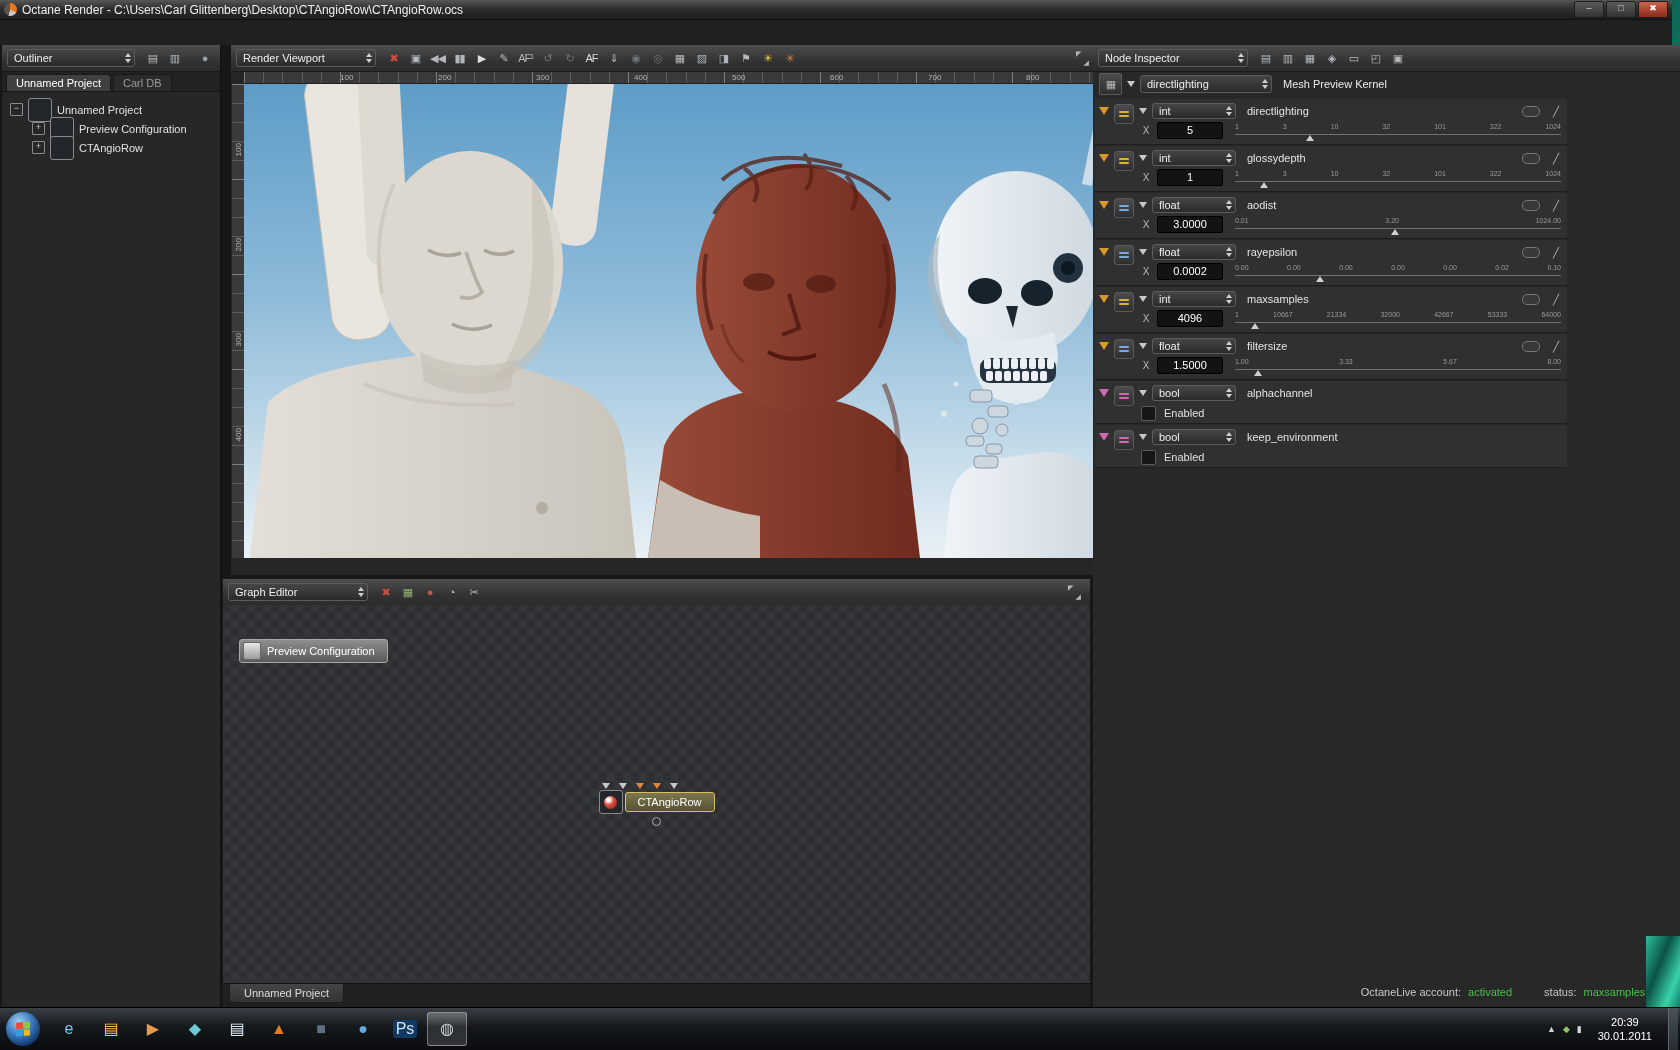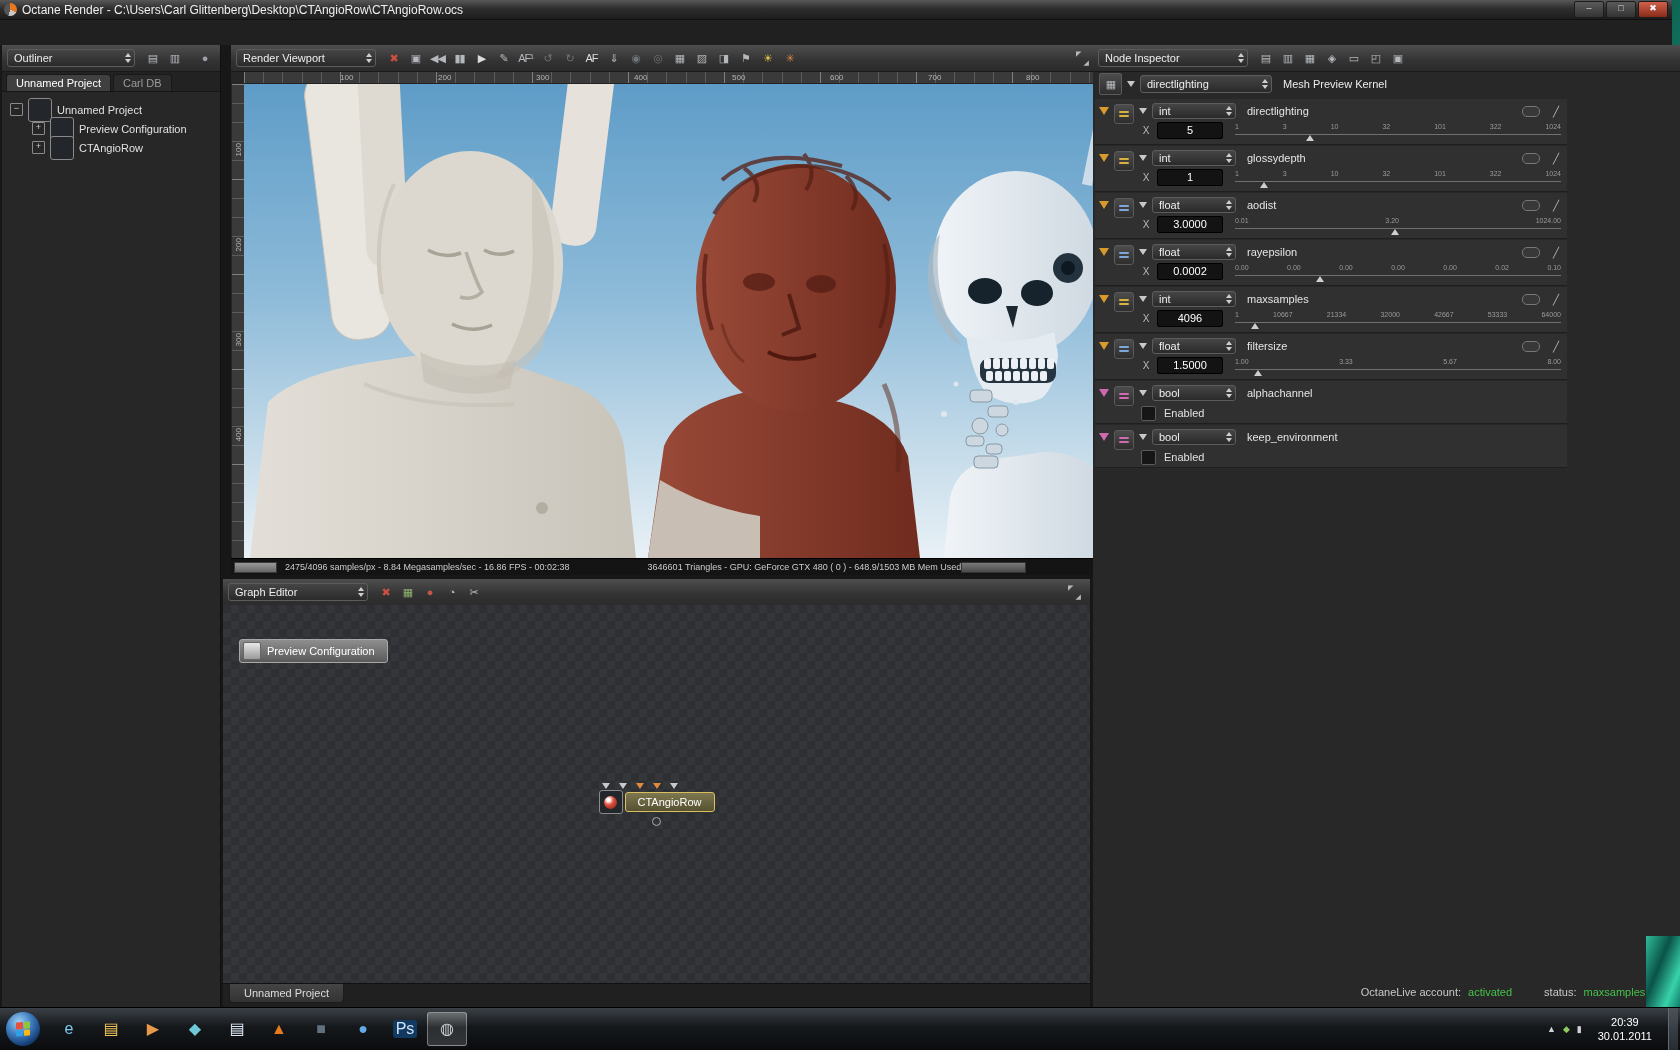--- a/index.html
+++ b/index.html
@@ -416,26 +416,20 @@
             <path d="M184 166 q16 9 33 3" stroke="#aaa397" stroke-width="3.5" fill="none"></path>
             <path d="M240 166 q15 8 30 1" stroke="#aaa397" stroke-width="3.5" fill="none"></path>
             <path d="M222 168 q10 30 16 40 q-9 9 -22 5" stroke="#b5aea2" stroke-width="3.5" fill="none"></path>
             <path d="M208 240 q20 10 40 1" stroke="#a8a195" stroke-width="3.5" fill="none"></path>
             <path d="M176 268 q44 22 96 8 l-6 28 q-44 14 -86 -6 Z" fill="#c0bab0" opacity="0.5"></path>
             <circle cx="298" cy="424" r="6" fill="#b4ada1"></circle>
             <path d="M120 300 q60 26 150 20" stroke="#c6c0b5" stroke-width="4" fill="none" opacity="0.6"></path>
           </g>
         </svg>
       </div>
-      <div class="vp-status" data-interactable="false">
-        <span class="vs-progress" data-interactable="false"></span>
-        <span class="vs-text" data-interactable="false">2475/4096 samples/px - 8.84 Megasamples/sec - 16.86 FPS - 00:02:38</span>
-        <span class="vs-text2" data-interactable="false">3646601 Triangles - GPU: GeForce GTX 480 ( 0 ) - 648.9/1503 MB Mem Used</span>
-        <span class="vs-scroll" data-interactable="true"></span>
-      </div>
     </div>
 
     <div class="graph-panel" data-interactable="false">
       <div class="panel-header" data-interactable="false">
         <span class="dropdown w140" data-interactable="true">
           <span data-interactable="false">Graph Editor</span>
           <span class="spin" data-interactable="false">
               <i class="up"></i>
               <i class="dn"></i>
             </span>

